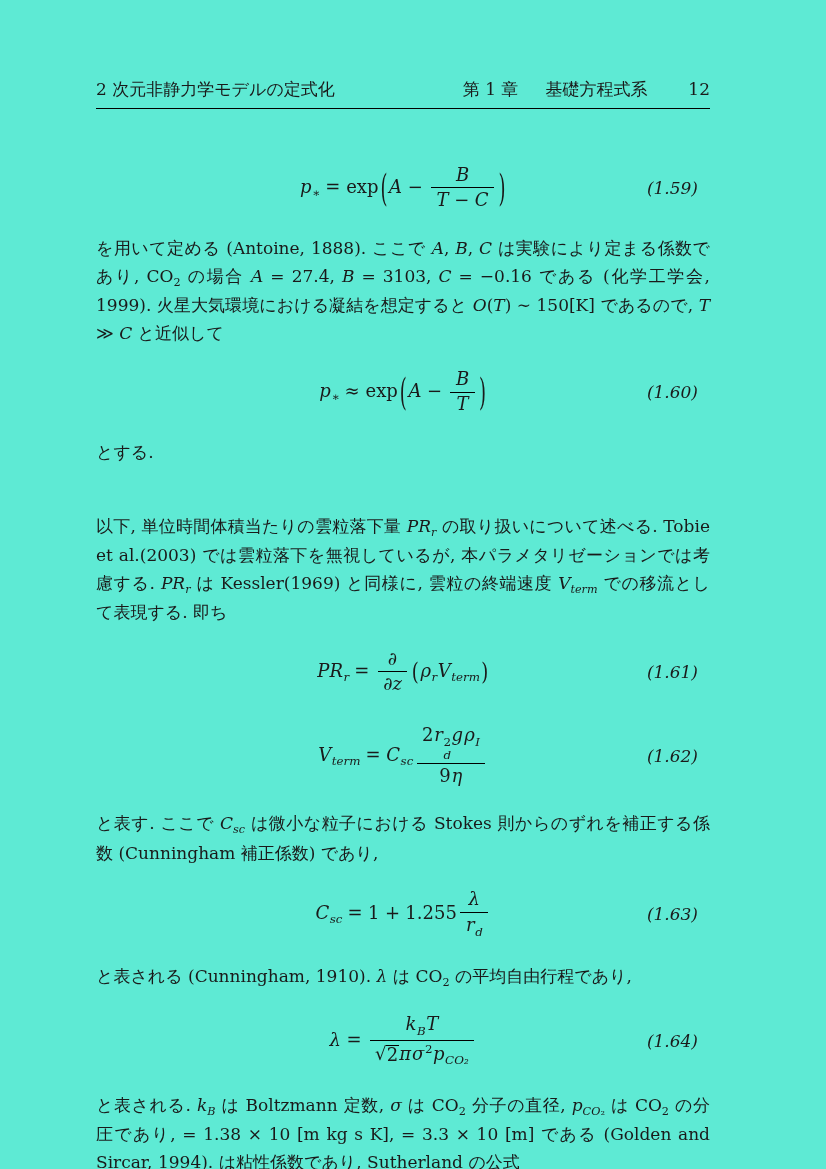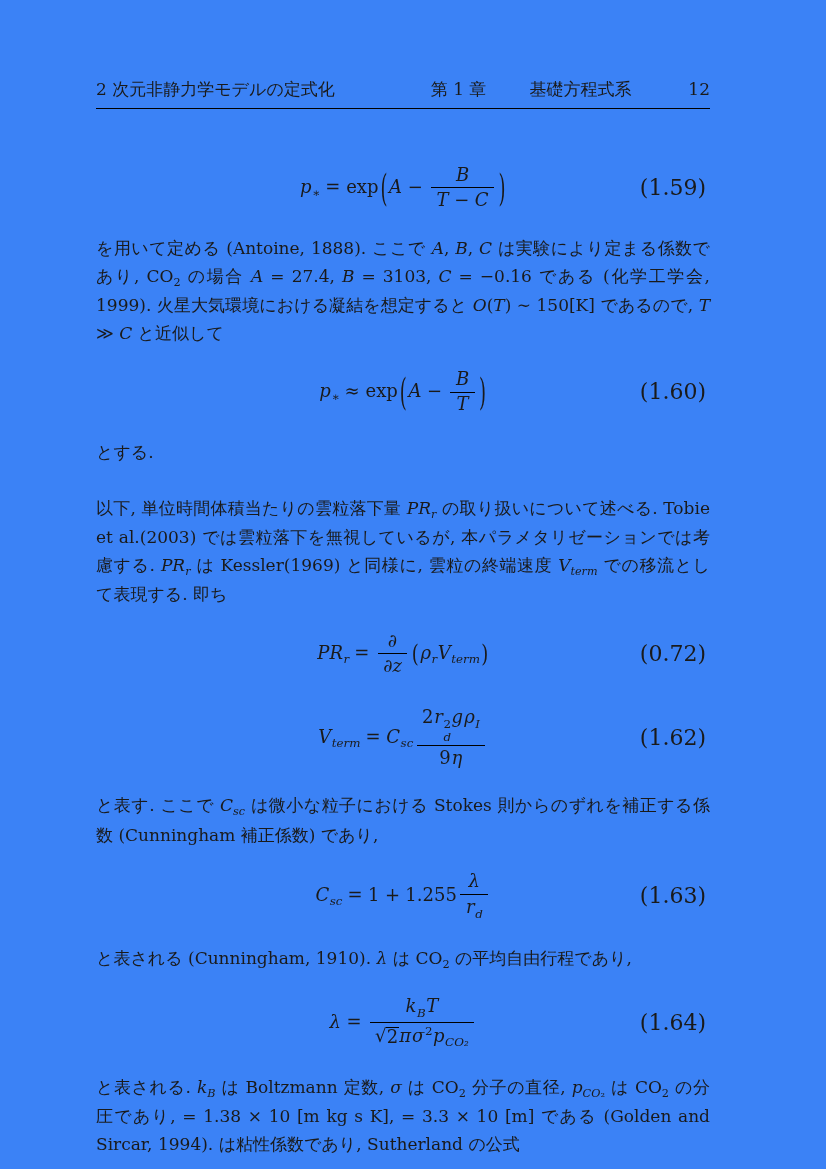--- a/index.html
+++ b/index.html
@@ -2,64 +2,65 @@
 <html><head>
 <meta charset="utf-8">
 <style>
   * { margin: 0; padding: 0; box-sizing: border-box; }
   html, body { background: #ffffff; }
   .page {
     position: relative;
     width: 826px;
     height: 1169px;
     margin: 0 auto;
-    background: #3b82f6;
+    background: #5eead4;
     color: #1a1a1a;
     font-family: "DejaVu Serif", "Liberation Serif", serif;
     font-size: 17px;
     padding: 78px 116px 66px 96px;
     display: flex;
     flex-direction: column;
     overflow: hidden;
   }
   
   .header {
     display: flex;
     justify-content: space-between;
     align-items: baseline;
     border-bottom: 1.6px solid #000;
     padding-bottom: 7px;
   }
-  .header-right { display: flex; gap: 16px; align-items: baseline; }
+  .header-right { display: flex; gap: 0; align-items: baseline; }
   .header-right .chapter { margin-right: 1.6em; }
   .header-right .section { margin-right: 2.4em; }
   
   .content { flex: 1 1 auto; padding-top: 34px; }
   .para {
     line-height: 1.62;
     text-align: justify;
     margin-bottom: 2px;
   }
-  .para-break { margin-top: 28px; }
+  .para-break { margin-top: 46px; }
   
   .eq {
     position: relative;
     text-align: center;
     margin: 16px 0 18px;
     font-size: 18px;
     line-height: 1.2;
     padding: 6px 0;
   }
   .eq-body { display: inline-block; white-space: nowrap; }
   .eq-no {
     position: absolute;
-    right: 4px;
+    right: 12px;
     top: 50%;
     transform: translateY(-50%);
-    font-size: 22px;
+    font-size: 17px;
+    font-style: italic;
   }
   .m-var { font-style: italic; padding: 0 0.03em; }
   .m-rm  { padding: 0 0.05em; }
   .m-num { padding: 0 0.02em; }
   .m-op  { padding: 0 0.28em; }
   .m-sub { font-size: 0.66em; font-style: italic; vertical-align: -0.38em; letter-spacing: 0; }
   .m-sub.m-rm-sub { font-style: normal; }
   .m-sup { font-size: 0.66em; vertical-align: 0.55em; }
   .m-frac {
     display: inline-block;
@@ -121,21 +122,21 @@
       <span class="eq-body"><span class="m-var">p</span><span class="m-sub m-rm-sub">∗</span><span class="m-op">≈</span><span class="m-rm">exp</span><span class="m-bigp" style="transform: scaleY(2.1);">(</span><span class="m-var">A</span><span class="m-op">−</span><span class="m-frac"><span class="m-fnum"><span class="m-var">B</span></span><span class="m-fden"><span class="m-var">T</span></span></span><span class="m-bigp" style="transform: scaleY(2.1);">)</span></span>
       <span class="eq-no">(1.60)</span>
     </div>
 
     <p class="para">とする.</p>
 
     <p class="para para-break">以下, 単位時間体積当たりの雲粒落下量 <i>PR</i><sub><i>r</i></sub> の取り扱いについて述べる. Tobie et al.(2003) では雲粒落下を無視しているが, 本パラメタリゼーションでは考慮する. <i>PR</i><sub><i>r</i></sub> は Kessler(1969) と同様に, 雲粒の終端速度 <i>V</i><sub><i>term</i></sub> での移流として表現する. 即ち</p>
 
     <div class="eq">
       <span class="eq-body"><span class="m-var">PR</span><span class="m-sub">r</span><span class="m-op">=</span><span class="m-frac"><span class="m-fnum"><span class="m-var">∂</span></span><span class="m-fden"><span class="m-var">∂z</span></span></span><span class="m-bigp" style="transform: scaleY(1.35);">(</span><span class="m-var">ρ</span><span class="m-sub">r</span><span class="m-var">V</span><span class="m-sub">term</span><span class="m-bigp" style="transform: scaleY(1.35);">)</span></span>
-      <span class="eq-no">(0.72)</span>
+      <span class="eq-no">(1.61)</span>
     </div>
 
 
     <div class="eq">
       <span class="eq-body"><span class="m-var">V</span><span class="m-sub">term</span><span class="m-op">=</span><span class="m-var">C</span><span class="m-sub">sc</span><span class="m-frac"><span class="m-fnum"><span class="m-num">2</span><span class="m-var">r</span><span class="m-supsub">
                 <span class="m-ss">2</span>
                 <span class="m-ss m-ss-i">d</span>
               </span><span class="m-var">g</span><span class="m-var">ρ</span><span class="m-sub">I</span></span><span class="m-fden"><span class="m-num">9</span><span class="m-var">η</span></span></span></span>
       <span class="eq-no">(1.62)</span>
     </div>

